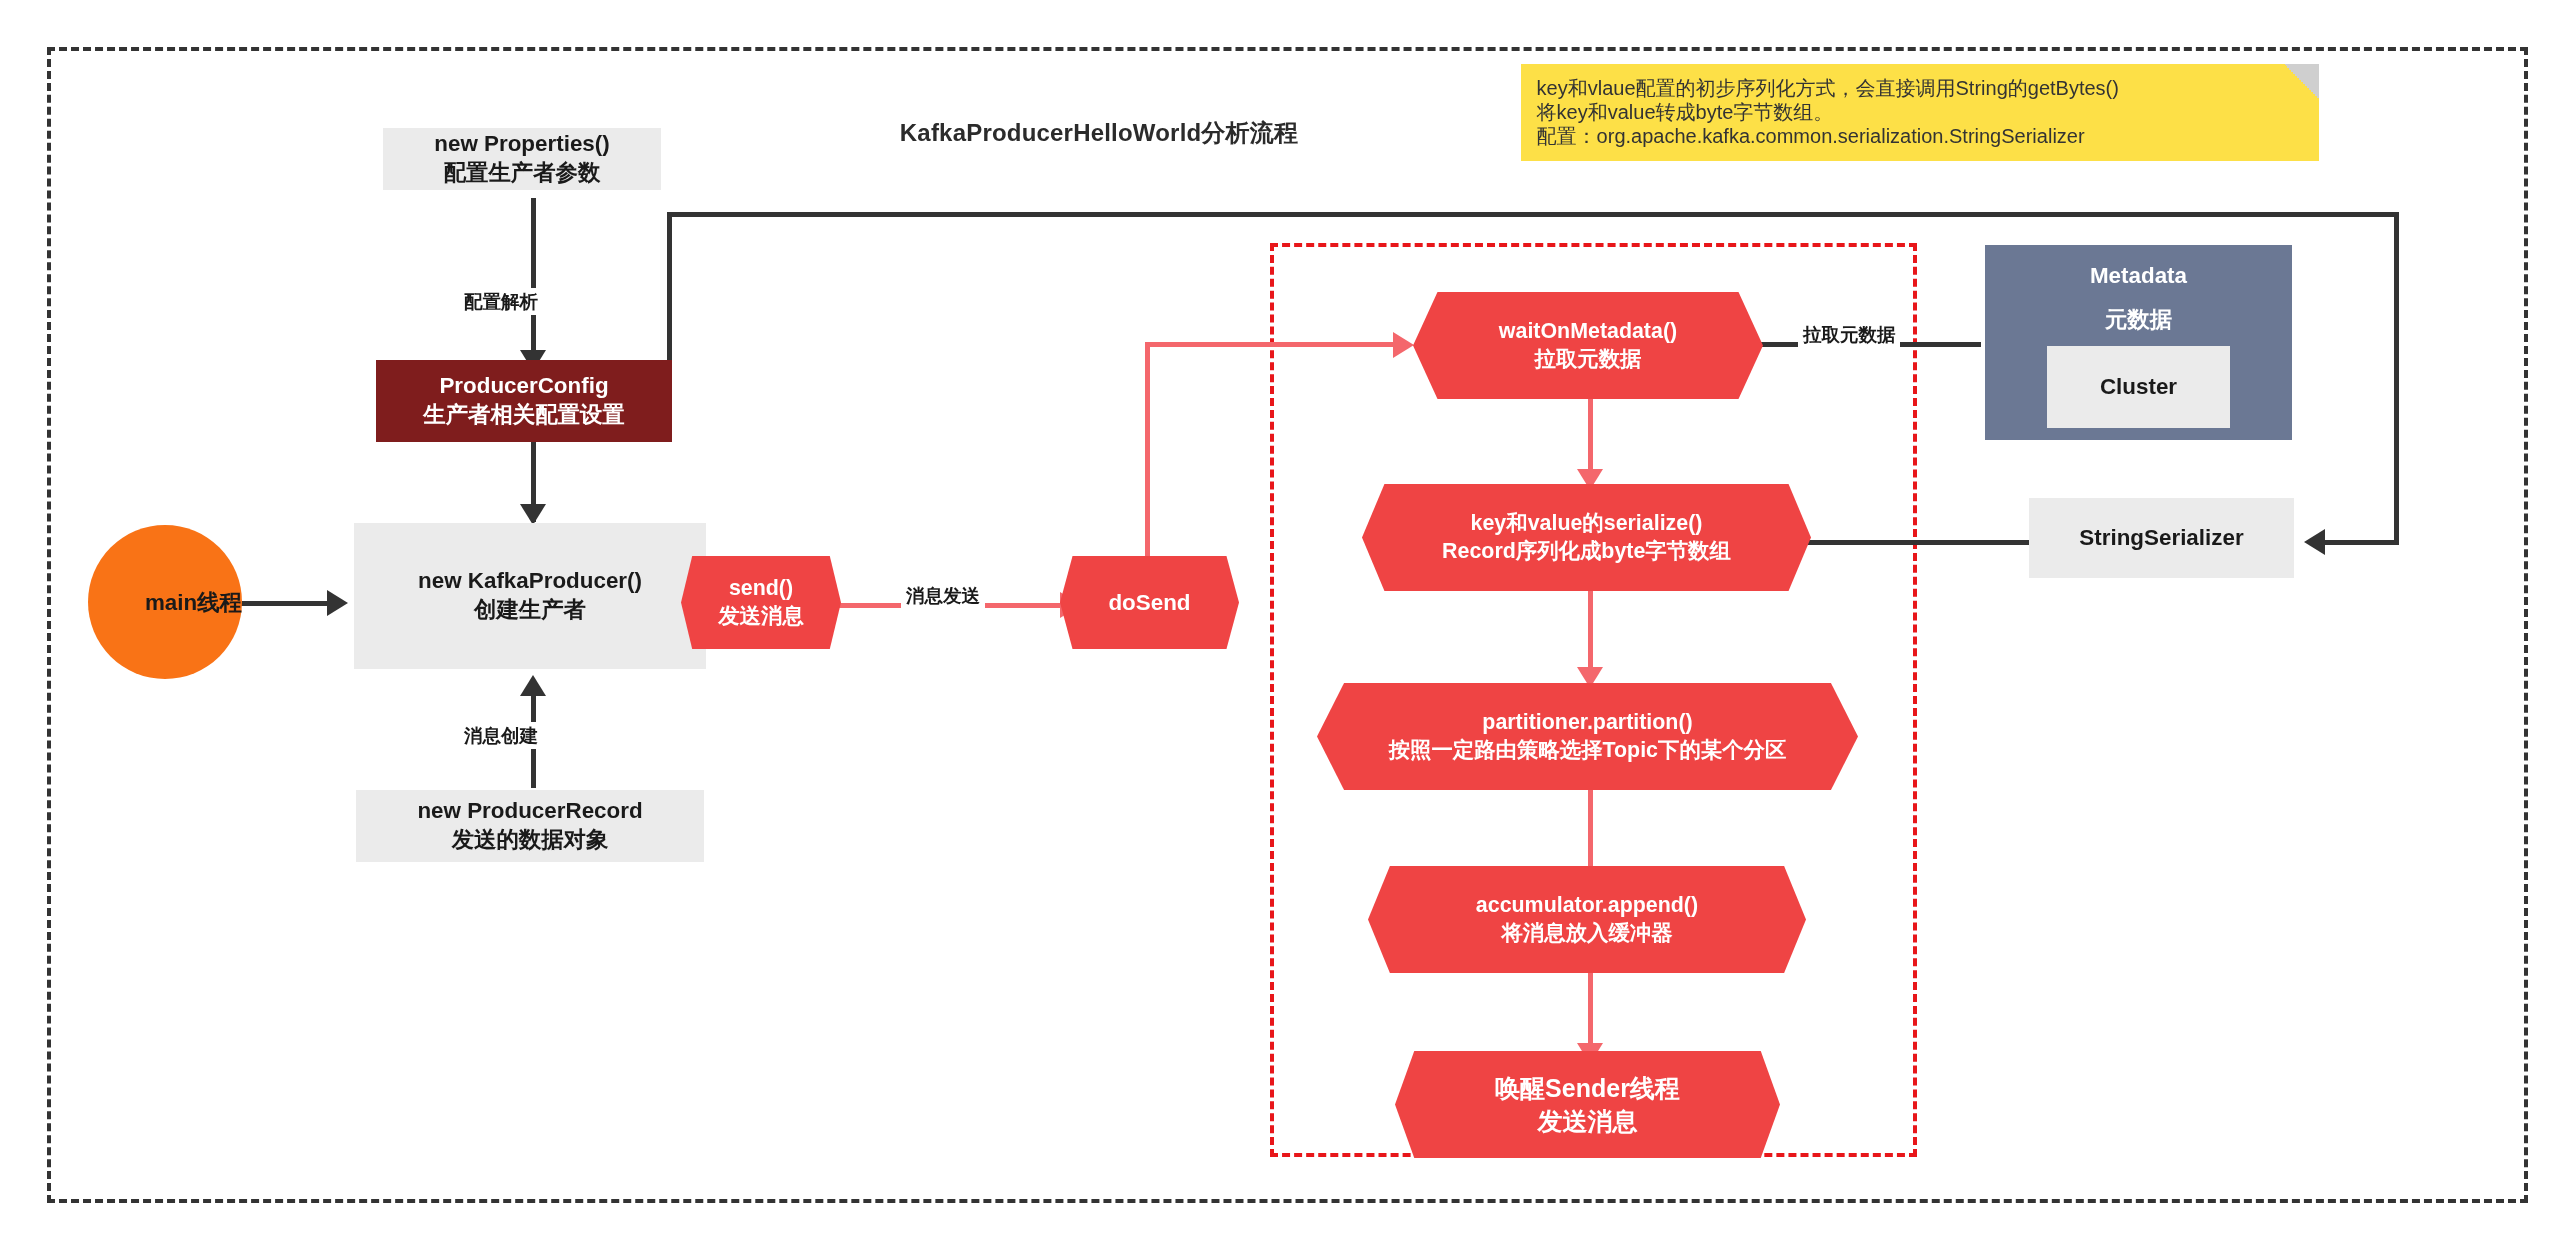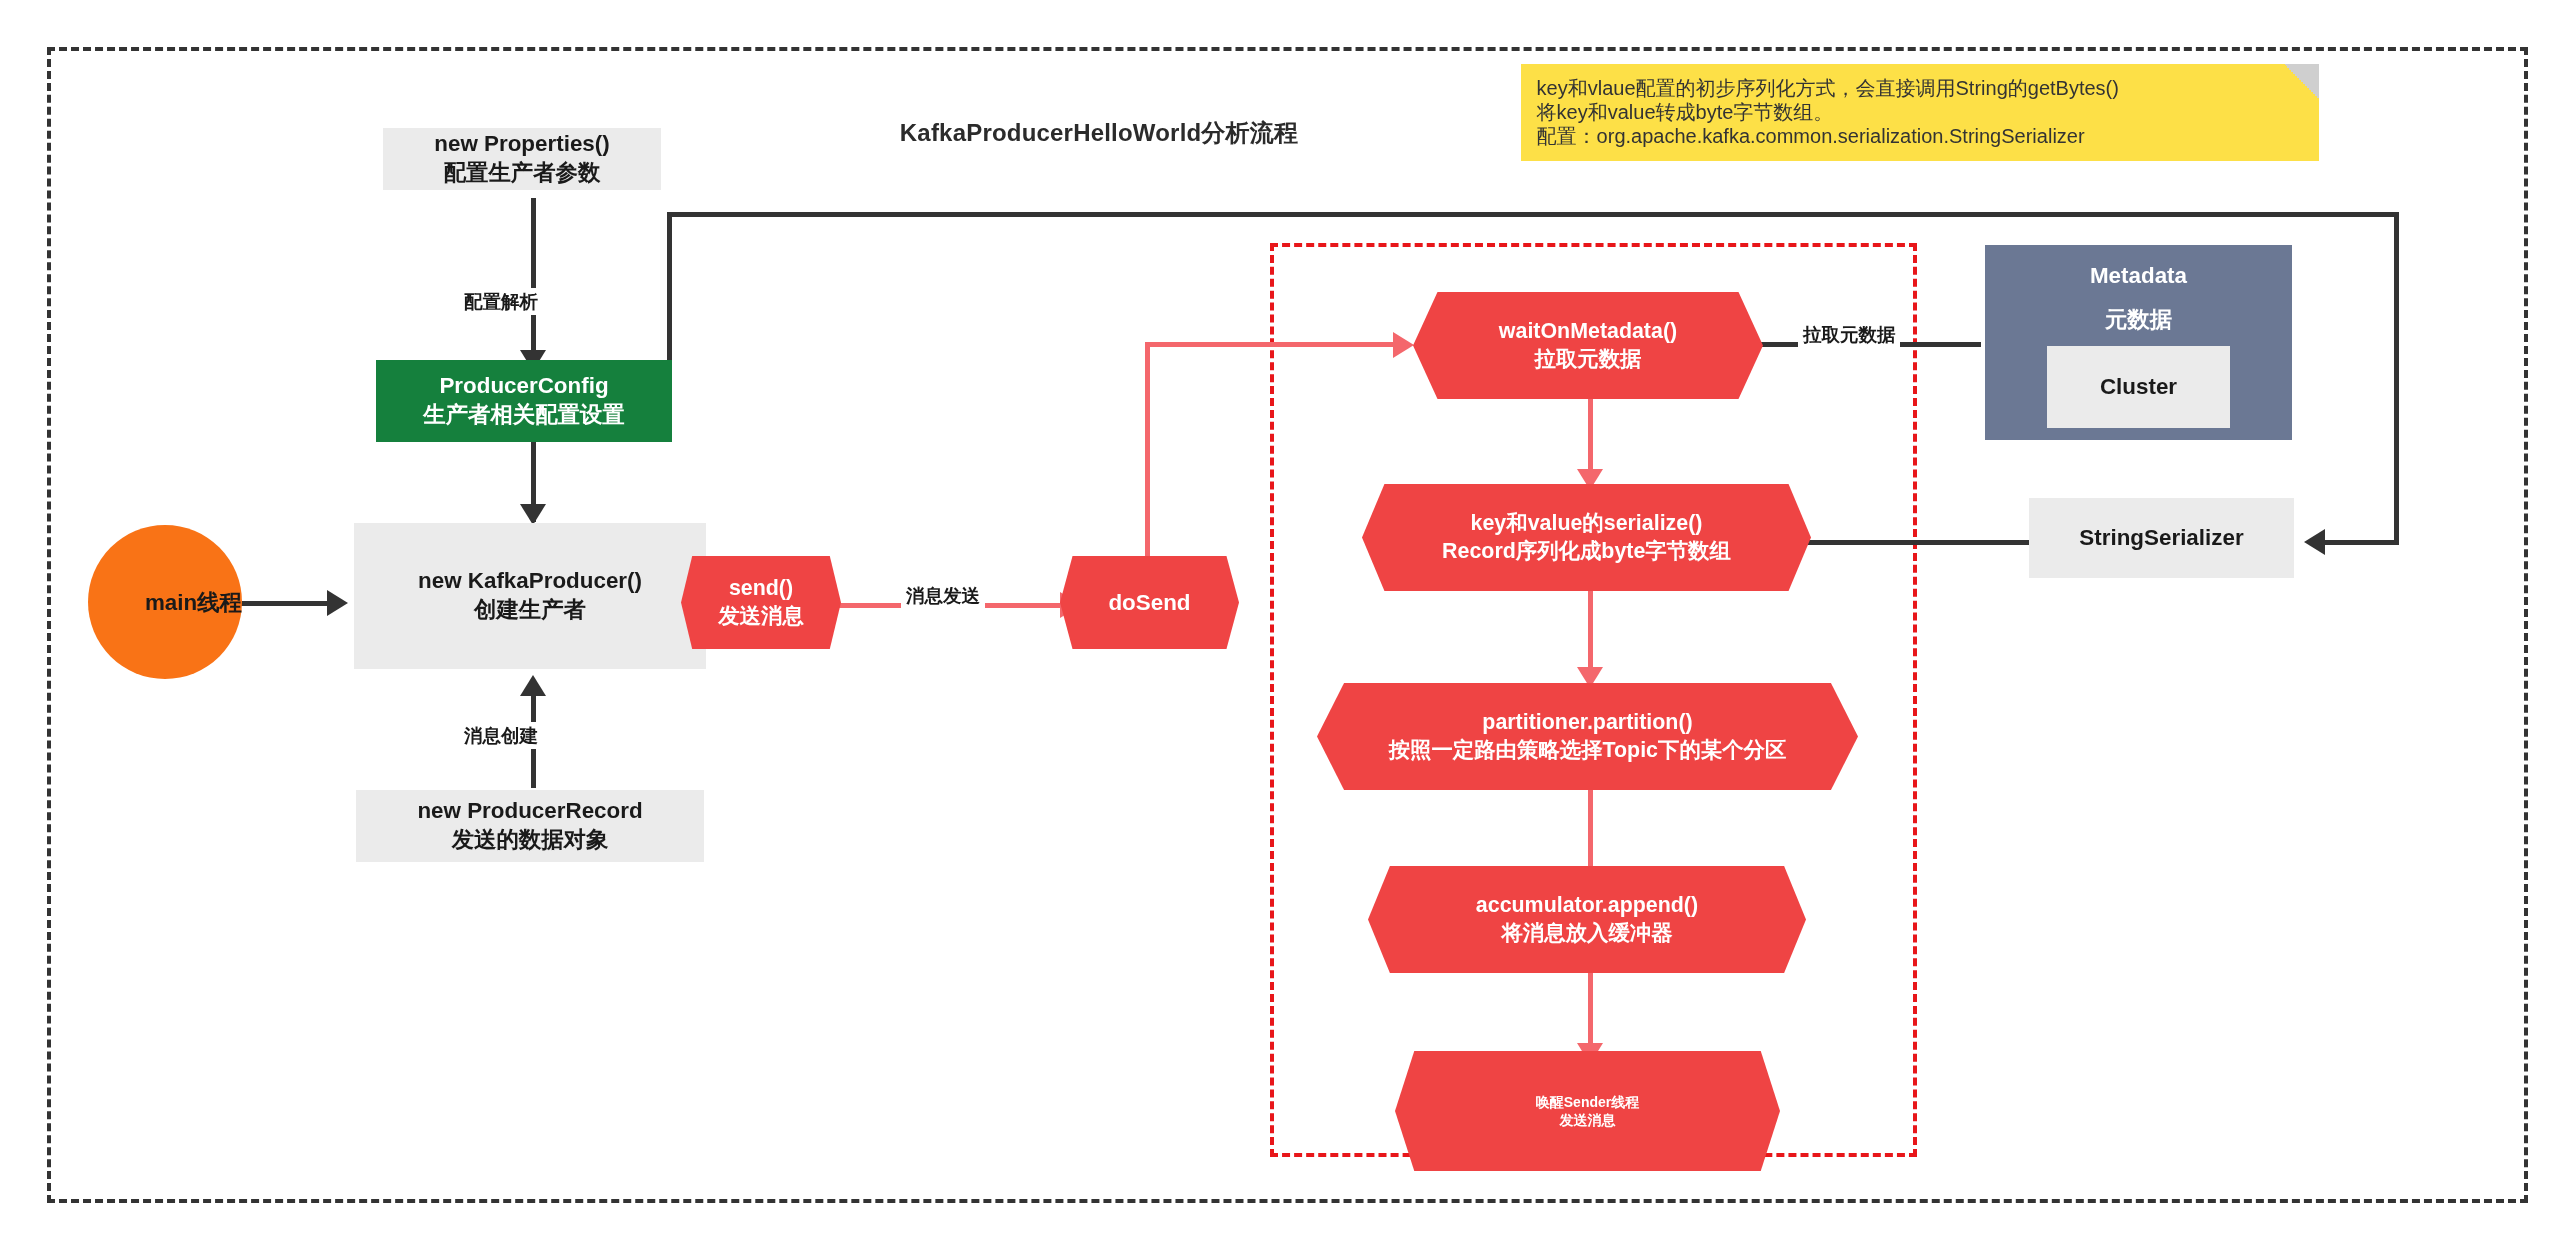--- a/index.html
+++ b/index.html
@@ -32,21 +32,21 @@
     background:linear-gradient(225deg,#cfcfcf 0 50%,transparent 50%);
   }
   .note-line{white-space:nowrap;}
 
   
   .box{position:absolute;box-sizing:border-box;display:flex;flex-direction:column;
        align-items:center;justify-content:center;text-align:center;}
   .box .l1,.box .l2{display:block;line-height:1.28;}
 
   .grey{background:#ebebeb;color:#1a1a1a;font-weight:bold;}
-  .slate{background:#15803d;color:#ffffff;font-weight:bold;}
+  .slate{background:#7f1d1d;color:#ffffff;font-weight:bold;}
 
   .ellipse{
     position:absolute;background:#f97316;border-radius:50%;
     display:flex;align-items:center;justify-content:flex-end;
     font-weight:bold;color:#1a1a1a;
   }
 
   
   .hex{
     position:absolute;background:#ef4444;color:#fff;font-weight:bold;
@@ -187,21 +187,21 @@
   <div class="hex wide" style="left:1317px;top:683px;width:541px;height:107px;font-size:21.4px;">
     <span class="l1">partitioner.partition()</span>
     <span class="l2">按照一定路由策略选择Topic下的某个分区</span>
   </div>
 
   <div class="hex wide" style="left:1368px;top:866px;width:438px;height:107px;font-size:21.4px;">
     <span class="l1">accumulator.append()</span>
     <span class="l2">将消息放入缓冲器</span>
   </div>
 
-  <div class="hex wide" style="left:1395px;top:1051px;width:385px;height:120px;font-size:14px;">
+  <div class="hex wide" style="left:1395px;top:1051px;width:385px;height:107px;font-size:25px;">
     <span class="l1">唤醒Sender线程</span>
     <span class="l2">发送消息</span>
   </div>
 
   <div style="position:absolute;left:1985px;top:245px;width:307px;height:195px;background:#6b7894;
               display:flex;flex-direction:column;align-items:center;padding-top:15.6px;box-sizing:border-box;">
     <span style="color:#fff;font-weight:bold;font-size:22.4px;line-height:1.3;">Metadata</span>
     <span style="color:#fff;font-weight:bold;font-size:22.4px;line-height:1.3;margin-top:15px;">元数据</span>
     <div style="margin-top:11.7px;width:183px;height:82px;background:#ebebeb;
                 display:flex;align-items:center;justify-content:center;

